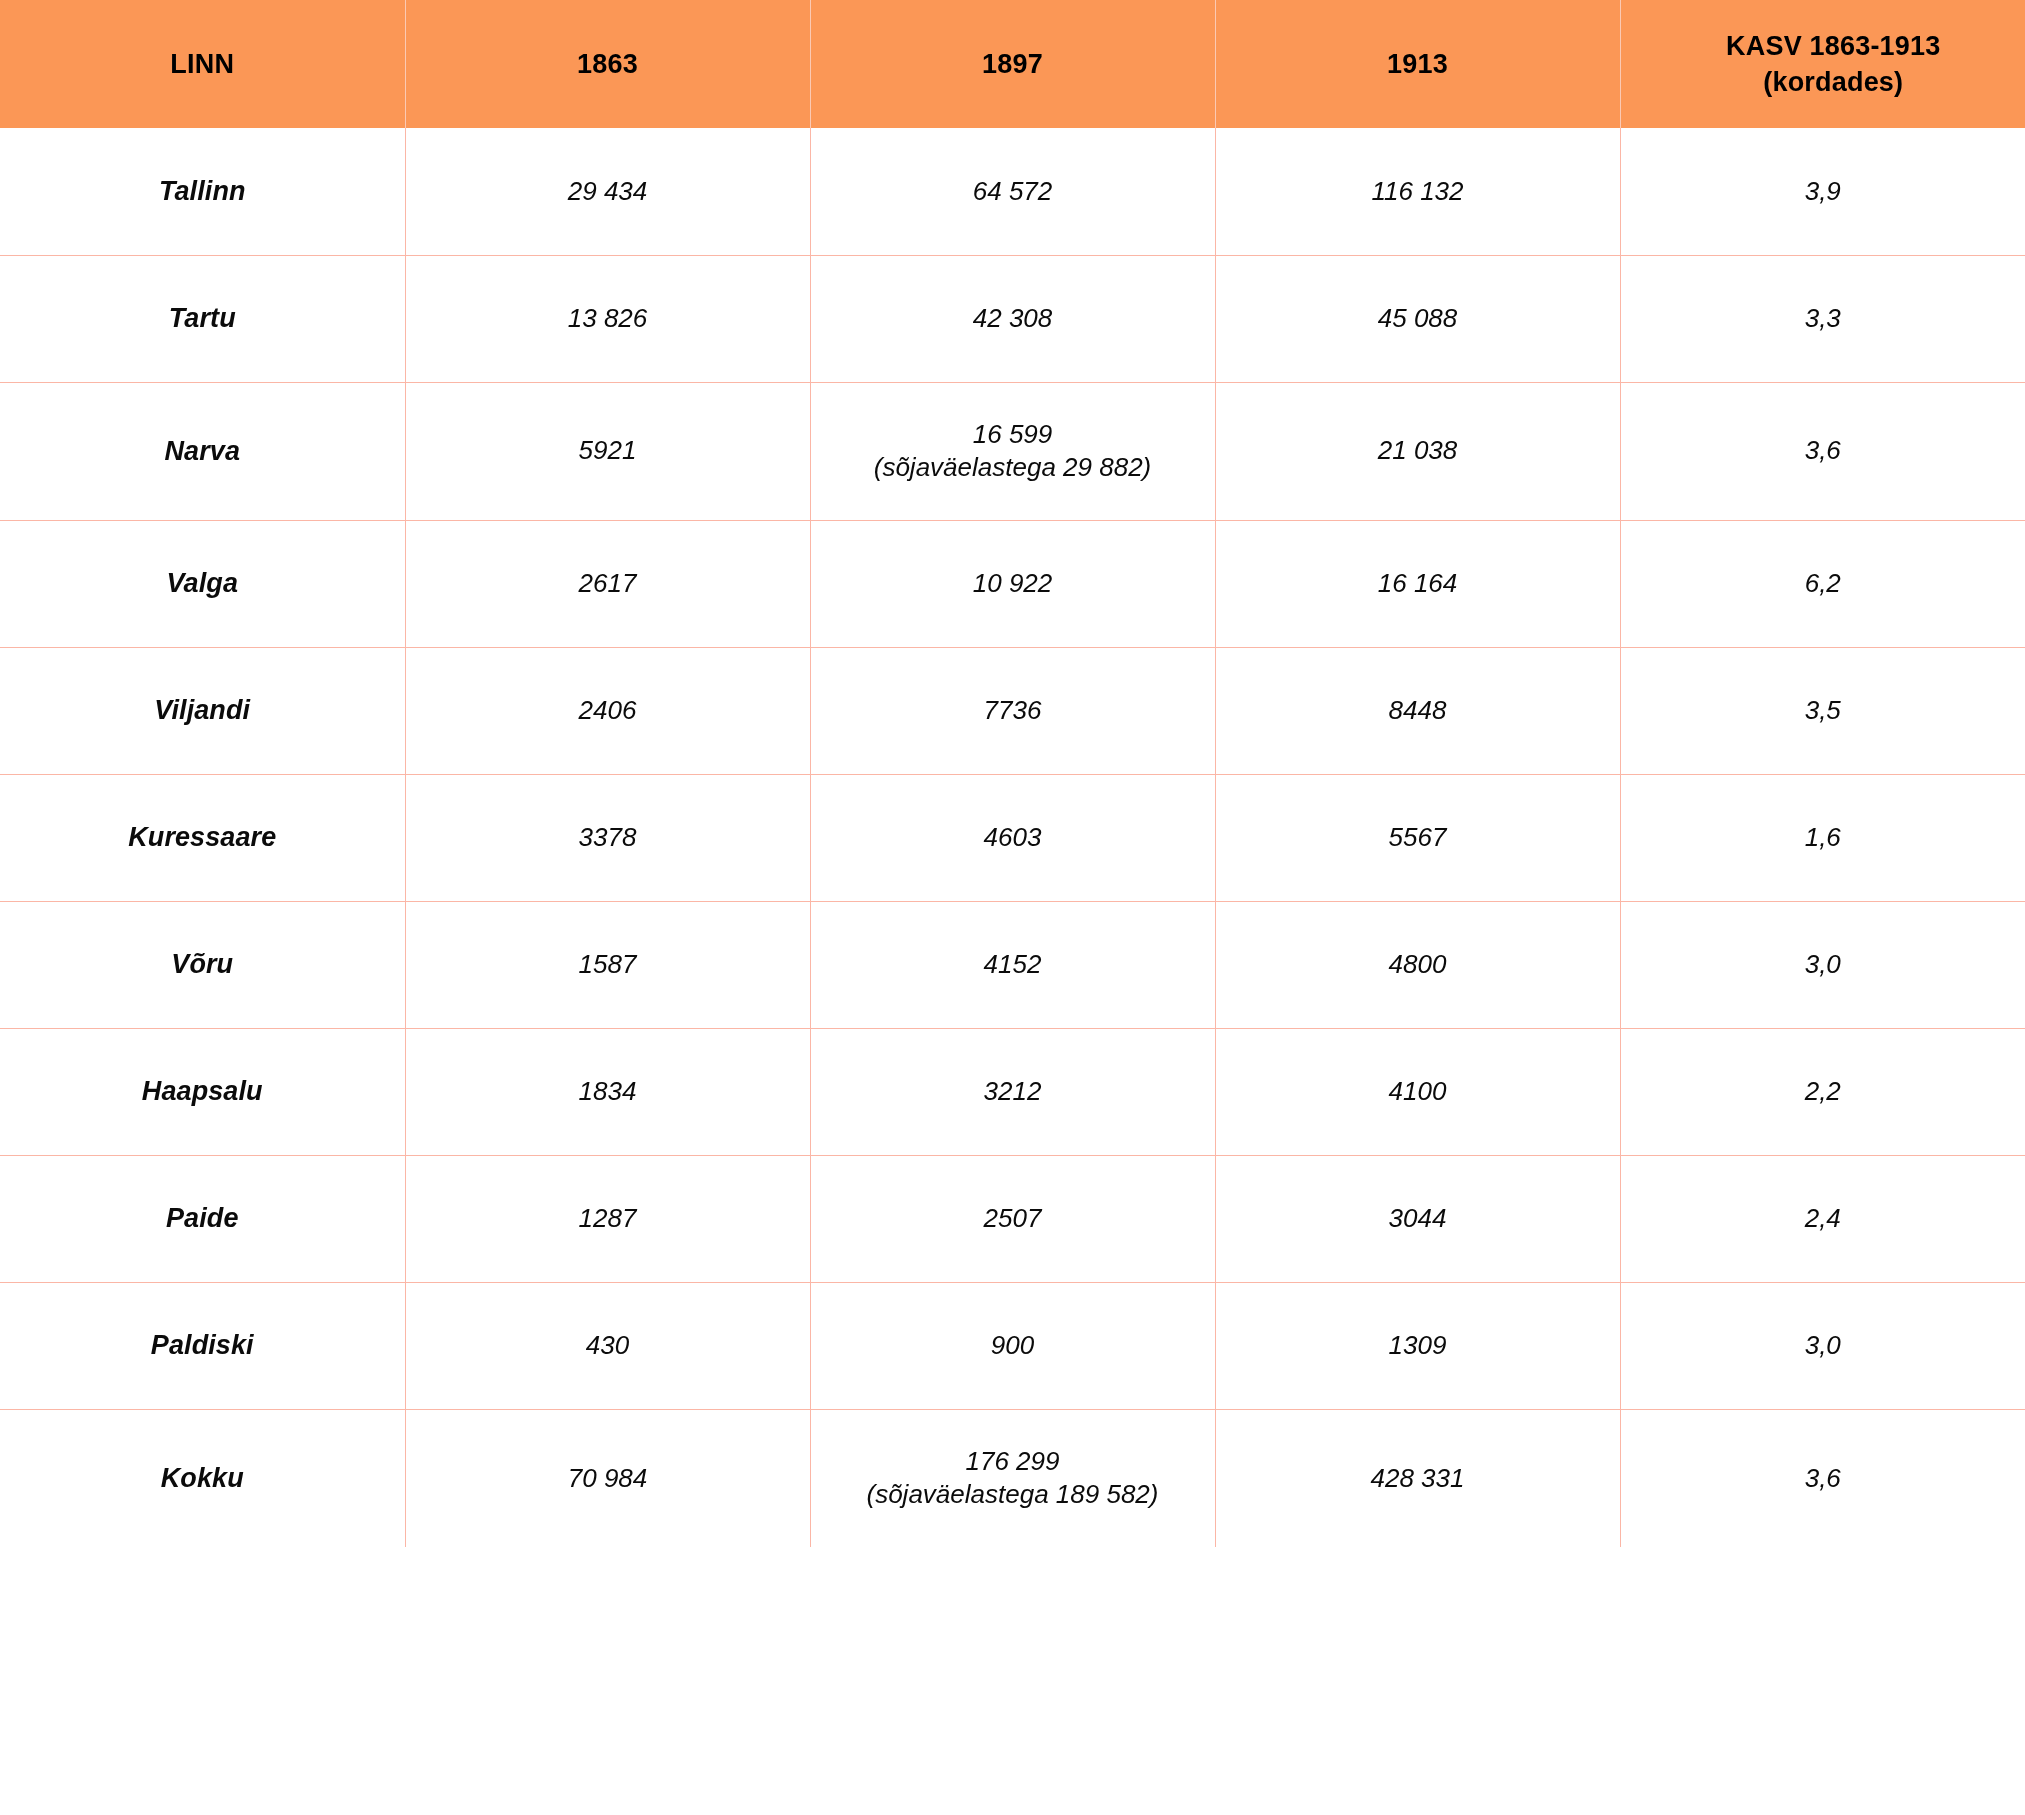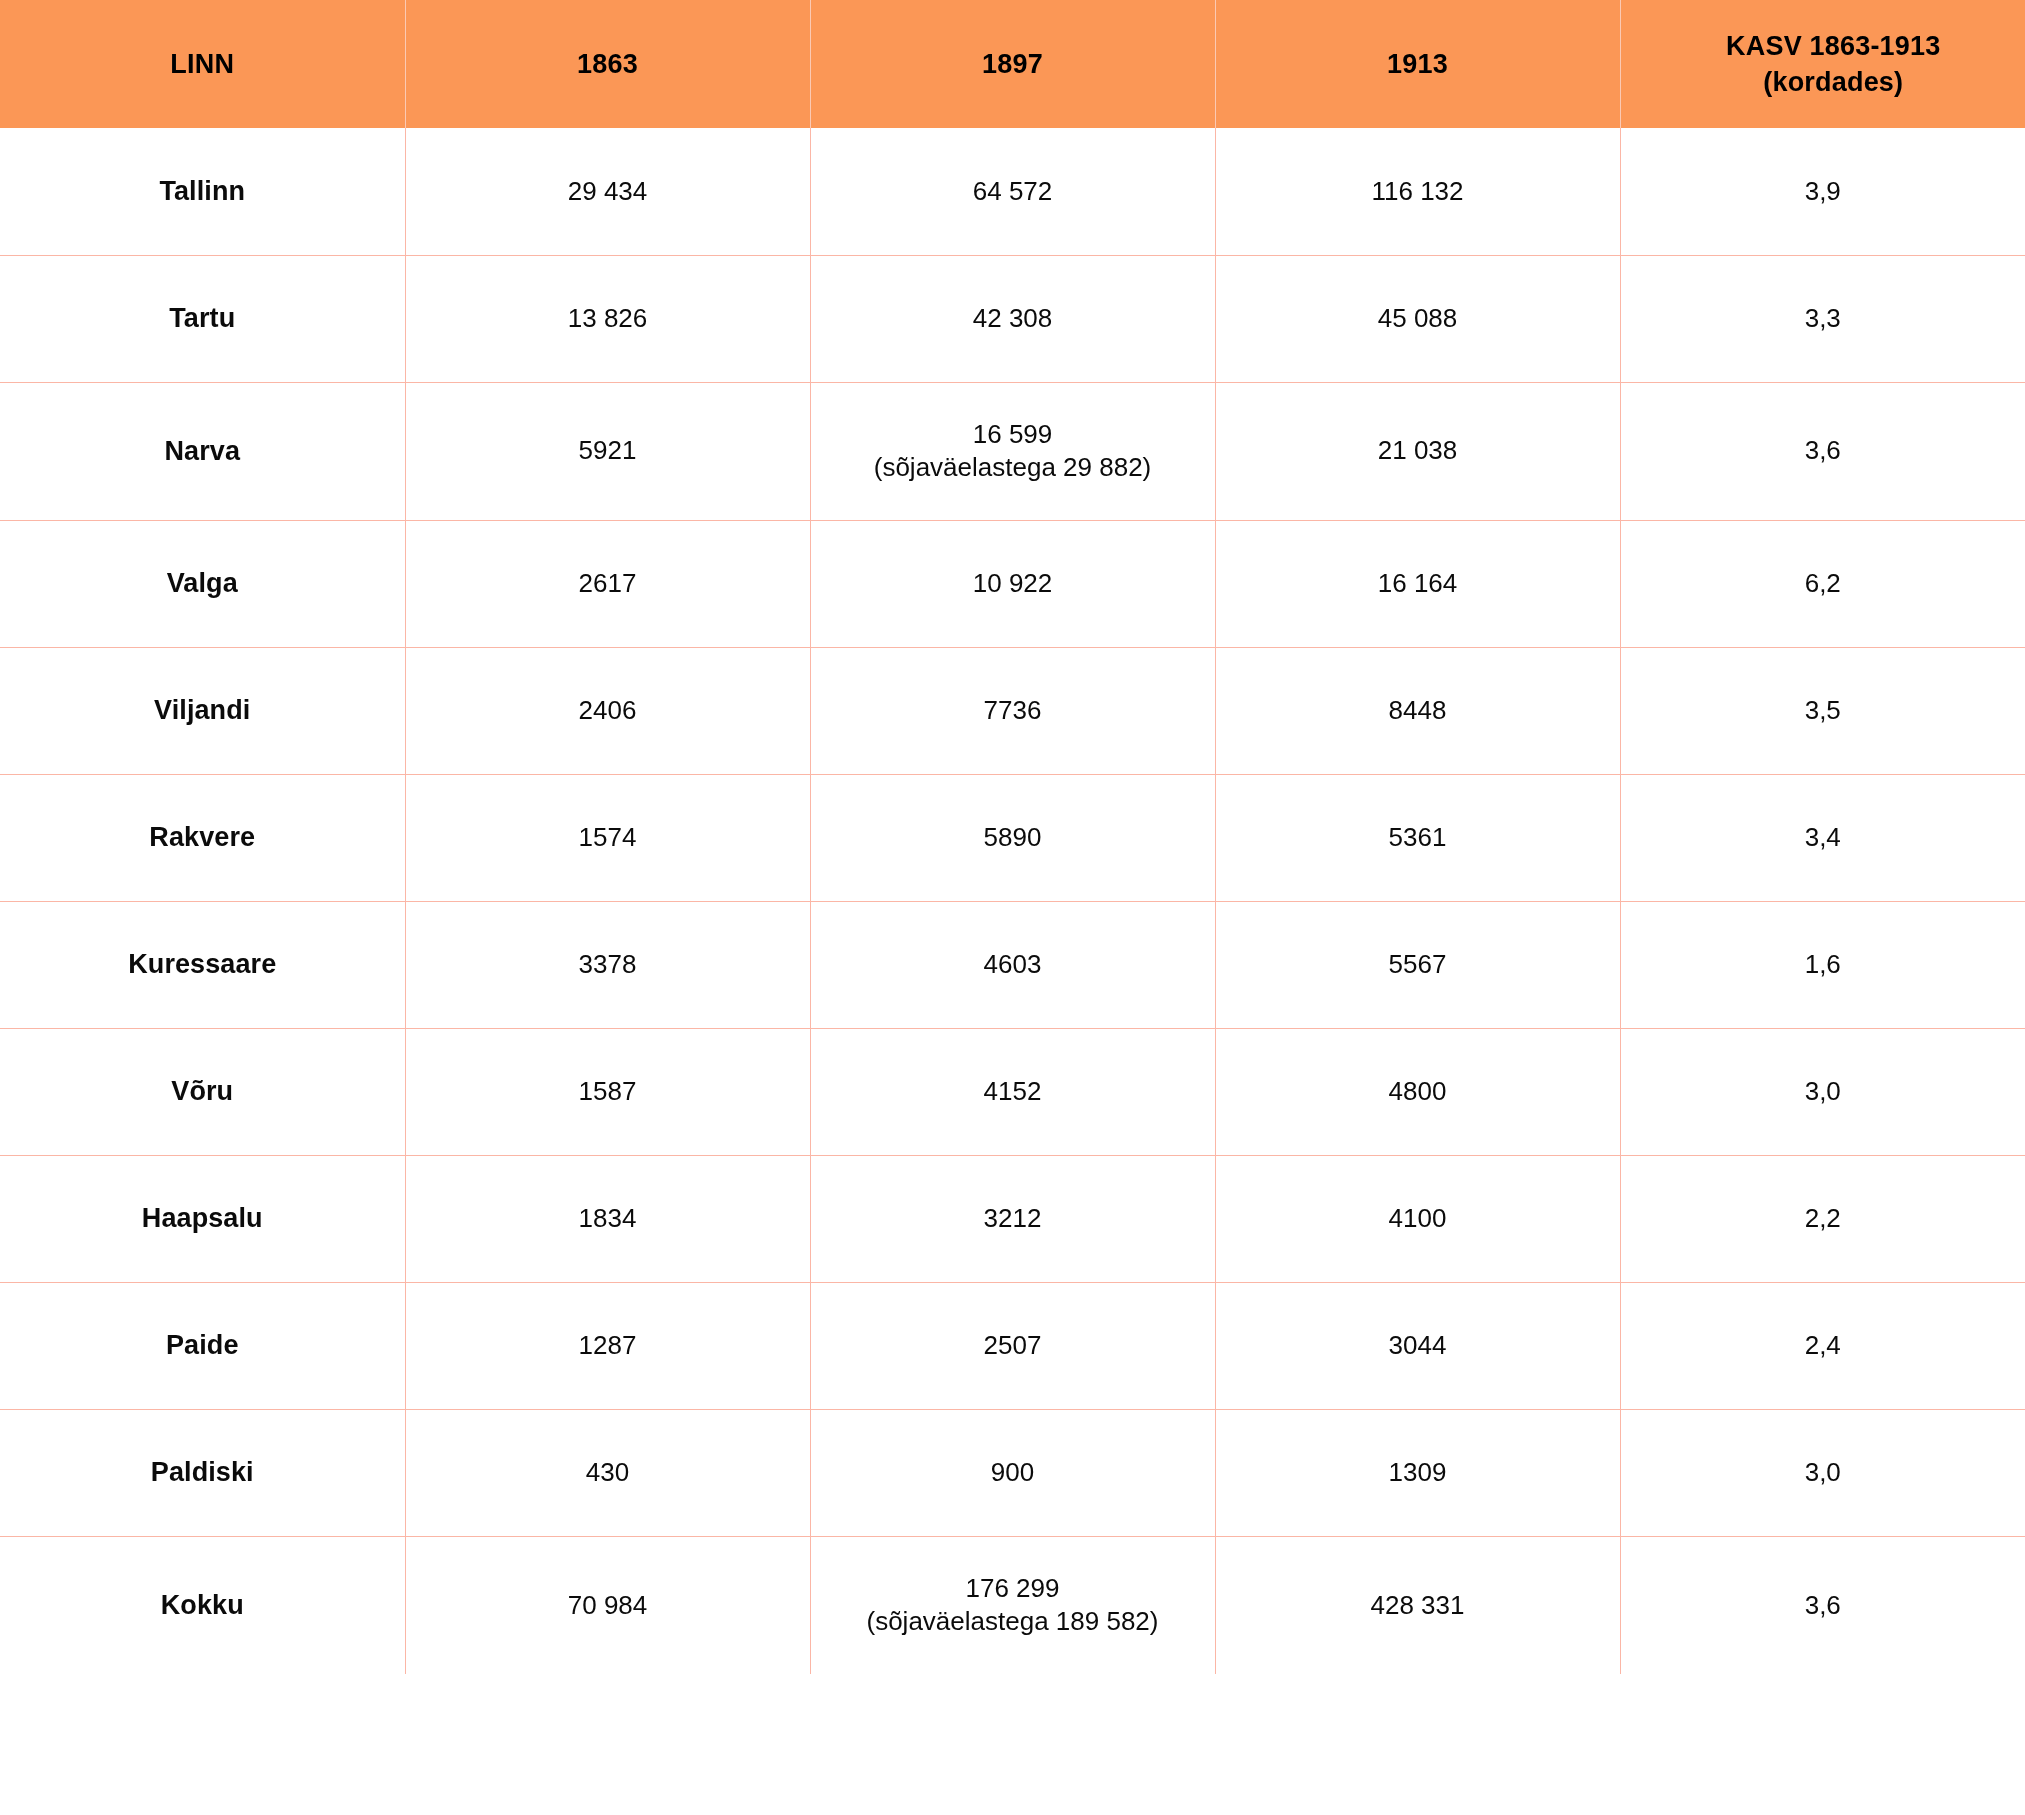--- a/index.html
+++ b/index.html
@@ -53,20 +53,21 @@
     letter-spacing: 0.2px;
   }
   thead th:last-child { border-right: 0; padding-left: 31px; }
   thead th .hdr-line { display: block; }
   thead th .hdr-line2 { display: block; }
 
   
   tbody tr.data-row {
     height: 127px;
     background: #ffffff;
+    font-style: italic;
   }
   tbody tr.data-row.tall-row {
     height: 138px;
   }
 
   tbody td {
     border-bottom: 1.5px solid #FBB6A6;
     border-right: 1.5px solid #FBB6A6;
     vertical-align: middle;
     text-align: center;
@@ -170,29 +171,20 @@
       <tr class="data-row">
         <td class="city-cell">Viljandi</td>
         <td class="num-cell">2406</td>
         <td class="num-cell">
           <span class="val-main">7736</span>
         </td>
         <td class="num-cell">8448</td>
         <td class="num-cell">3,5</td>
       </tr>
 
-      <tr class="data-row">
-        <td class="city-cell">Rakvere</td>
-        <td class="num-cell">1574</td>
-        <td class="num-cell">
-          <span class="val-main">5890</span>
-        </td>
-        <td class="num-cell">5361</td>
-        <td class="num-cell">3,4</td>
-      </tr>
 
       <tr class="data-row">
         <td class="city-cell">Kuressaare</td>
         <td class="num-cell">3378</td>
         <td class="num-cell">
           <span class="val-main">4603</span>
         </td>
         <td class="num-cell">5567</td>
         <td class="num-cell">1,6</td>
       </tr>

